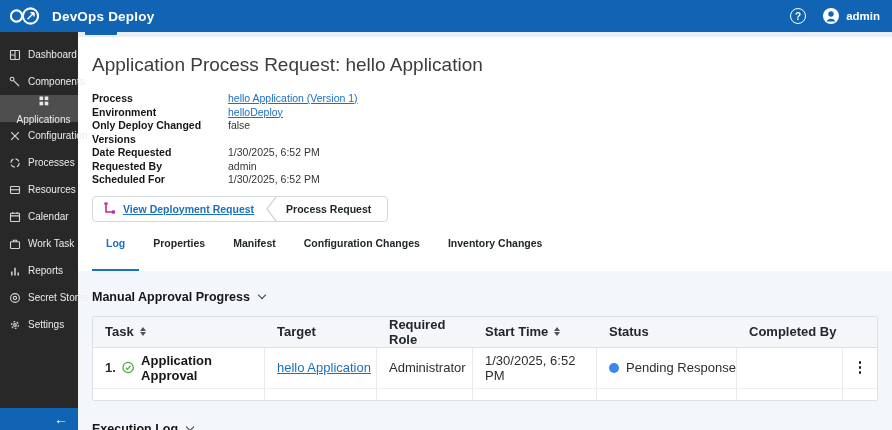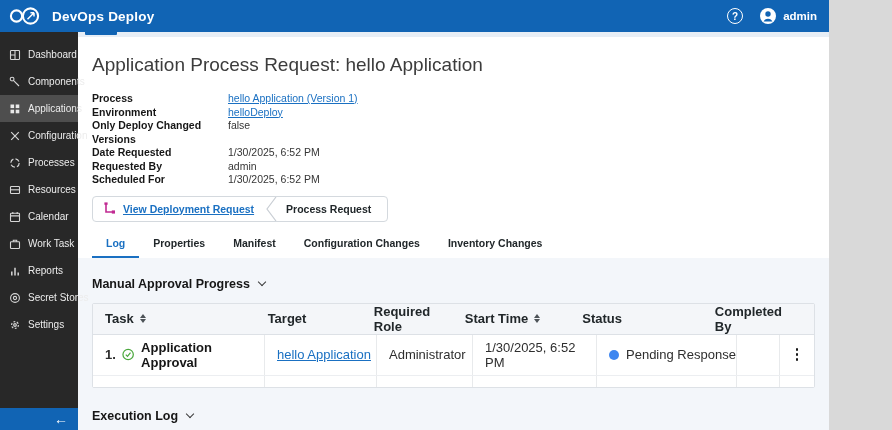--- a/index.html
+++ b/index.html
@@ -1,19 +1,19 @@
 <!DOCTYPE html>
 <html><head>
 <meta charset="utf-8">
 <style>
   * { box-sizing: border-box; margin: 0; padding: 0; }
   html,body { background:#d9d9d9; }
   body { font-family: "Liberation Sans", sans-serif; }
   #app {
-    position: relative; width: 829px; height: 430px; background:#bef264;
+    position: relative; width: 892px; height: 430px; background:#bef264;
     overflow: hidden; font-size: 11px; color:#21272a;
   }
 
   
   .topbar {
     position:absolute; top:0; left:0; right:0; height:32px;
     background:#1164b4; display:flex; align-items:center; padding:0 12px 0 8px; z-index:20;
   }
   .topbar .logo { display:flex; align-items:center; margin-right:10px; }
   .topbar .app-title { color:#fff; font-size:13.5px; font-weight:bold; letter-spacing:.2px; }
@@ -29,21 +29,21 @@
   
   .sidebar {
     position:absolute; top:32px; left:0; bottom:0; width:78px;
     background:#282828; display:flex; flex-direction:column; z-index:10;
   }
   .nav-items { padding-top:9px; flex:1; }
   .nav-item {
     height:27px; display:flex; align-items:center; gap:7px; padding-left:9px;
     color:#ececec; font-size:10px; cursor:pointer; white-space:nowrap;
   }
-  .nav-item.active { background:#4e4e4e; }
+  .nav-item.active { background:#4e4e4e;flex-direction:column; }
   .nav-item svg { flex:0 0 auto; }
   .collapse-bar {
     height:22px; background:#1164b4; display:flex; align-items:center;
     justify-content:flex-end; padding-right:10px; color:#fff; font-size:14px;
     font-weight:bold; cursor:pointer;
   }
 
   
   .main {
     position:absolute; top:32px; left:78px; right:0; bottom:0;
@@ -64,21 +64,21 @@
     margin-top:9px; display:inline-flex; align-items:center; height:26px;
     border:1px solid #d4d9de; border-radius:4px; background:#fff; overflow:hidden;
   }
   .req-nav .seg1 { display:flex; align-items:center; gap:7px; padding:0 10px 0 10px; }
   .req-nav .seg1 .lnk { font-size:10.5px; font-weight:bold; }
   .req-nav .divider { display:flex; align-items:center; }
   .req-nav .seg2 { padding:0 16px 0 8px; font-size:10.5px; font-weight:bold; color:#21272a; }
 
   .tabs { display:flex; margin-top:9px; }
   .tab {
-    padding:6px 14px 7px; font-size:10.5px; font-weight:bold; color:#21272a;
+    padding:6px 14px 20px; font-size:10.5px; font-weight:bold; color:#21272a;
     cursor:pointer; border-bottom:2.5px solid transparent;
   }
   .tab.active { color:#1a70c2; border-bottom-color:#1a70c2; }
 
   .gray-part { flex:1; background:#f3f6fa; padding:11px 14px 0; }
 
   .section-head { display:flex; align-items:center; font-size:12.5px; font-weight:bold; color:#161616; cursor:pointer;margin-top:8px; }
   .chev {
     width:6px; height:6px; border-right:1.6px solid #3a3a3a; border-bottom:1.6px solid #3a3a3a;
     transform:rotate(45deg); margin-left:9px; margin-top:-3px;

